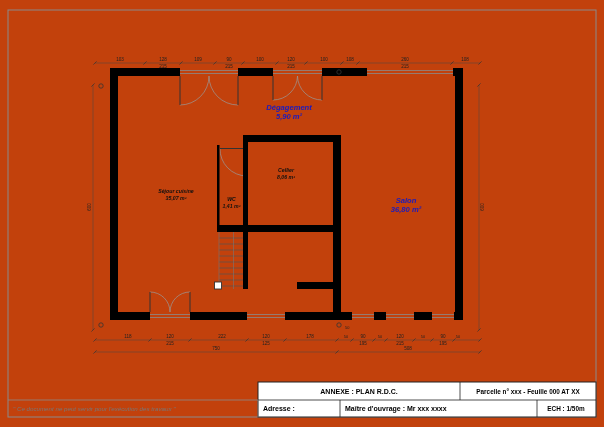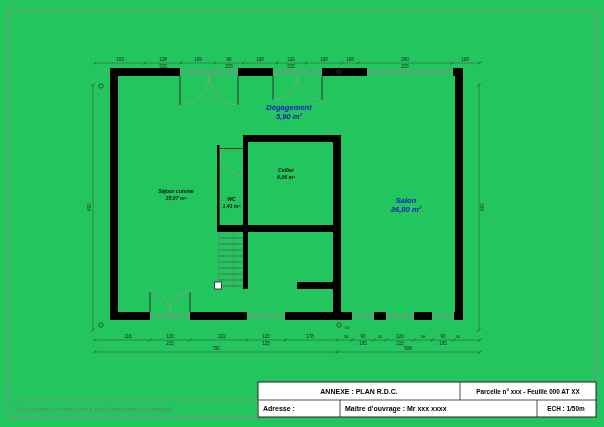--- a/index.html
+++ b/index.html
@@ -1,16 +1,16 @@
 <!DOCTYPE html>
 <html><head>
 <meta charset="utf-8">
 <style>
   html,body{margin:0;padding:0;background:#fff;}
-  #page{position:relative;width:604px;height:427px;background:#22c55e;overflow:hidden;
+  #page{position:relative;width:604px;height:427px;background:#c2410c;overflow:hidden;
         font-family:"Liberation Sans",sans-serif;}
   svg{display:block;}
   text{font-family:"Liberation Sans",sans-serif;}
   .dim{font-size:4.6px;fill:#222;}
   .dimsm{font-size:3.9px;fill:#222;}
   .room-big{font-size:7.6px;font-weight:bold;font-style:italic;}
   .room-sm{font-size:5.2px;font-weight:bold;font-style:italic;}
   .tb-big{font-size:7px;font-weight:bold;fill:#000;}
   .tb-med{font-size:6.4px;font-weight:bold;fill:#000;}
   .note{font-size:6.2px;font-style:italic;fill:#777;}

